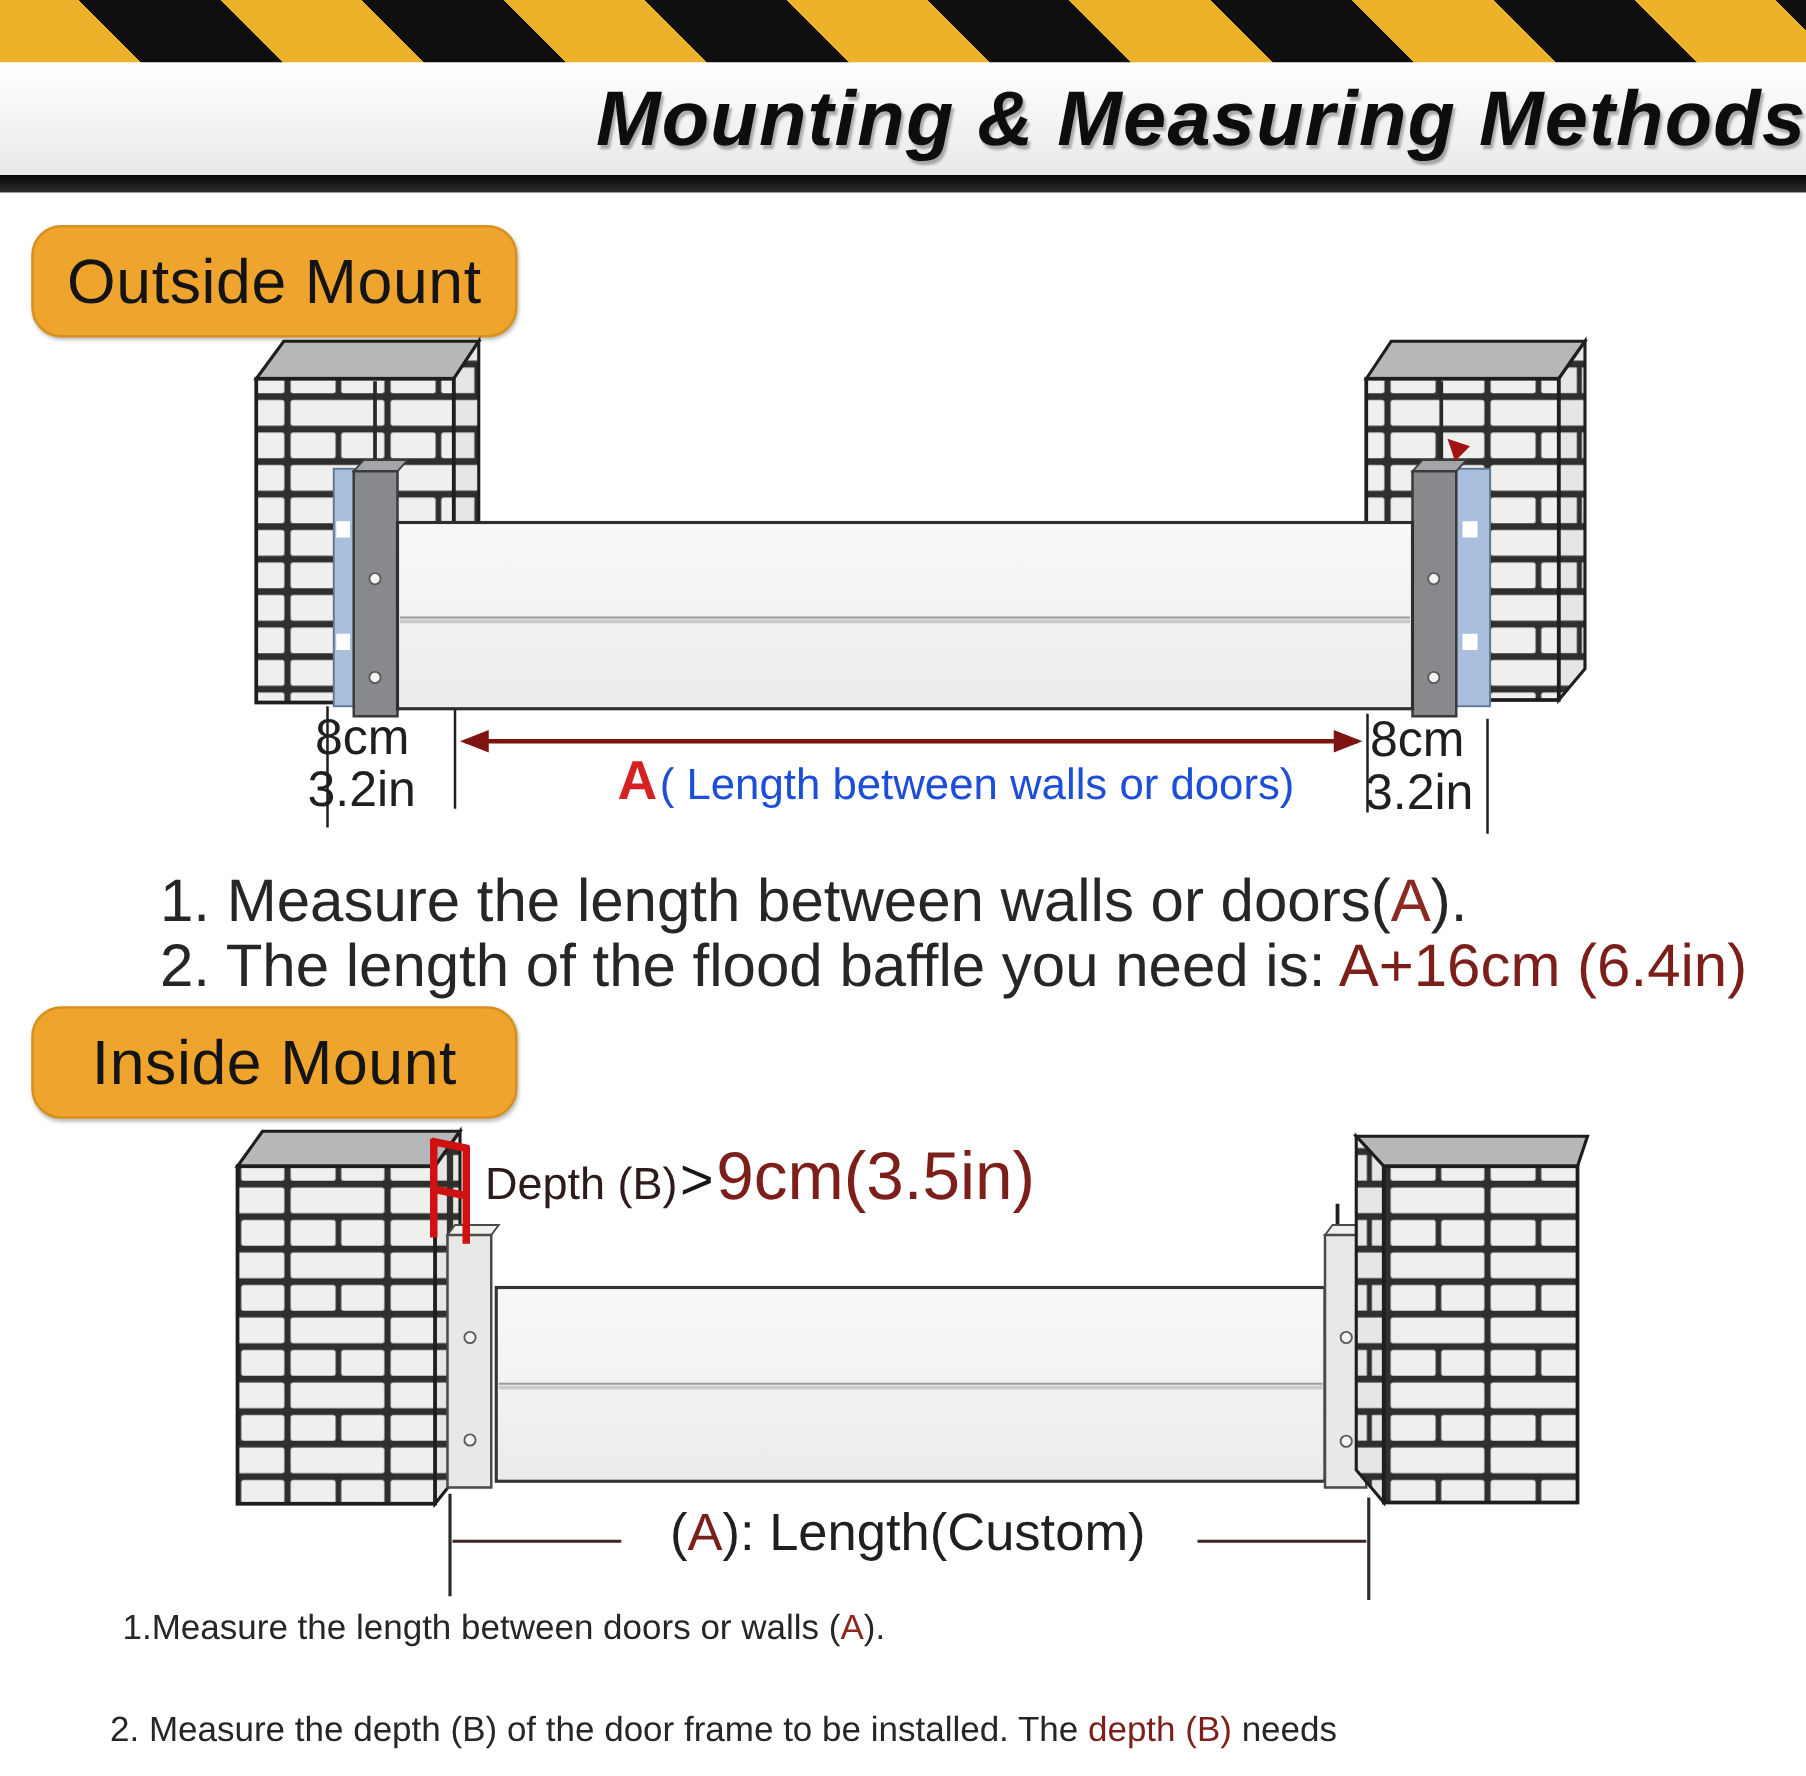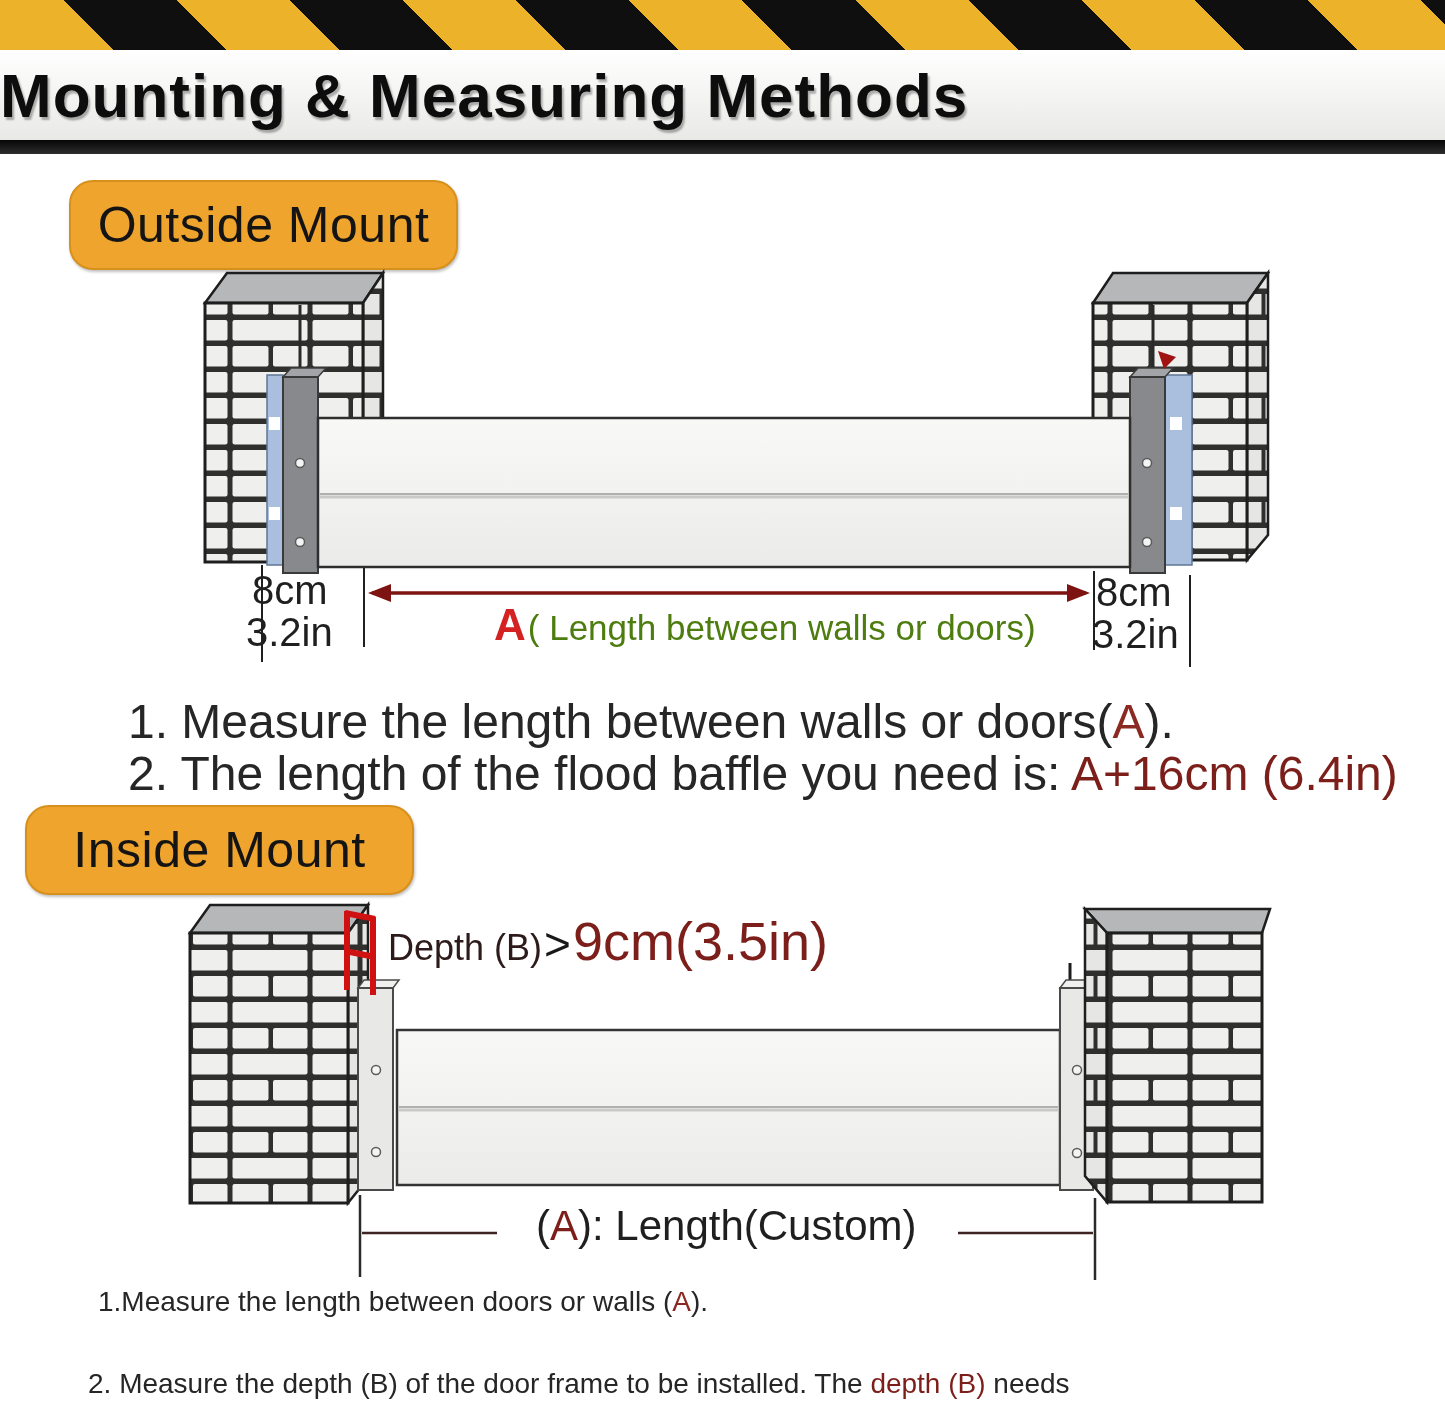--- a/index.html
+++ b/index.html
@@ -13,53 +13,53 @@
   .hazard-band {
     left:0; top:0; width:1445px; height:50px;
     background:repeating-linear-gradient(45deg,
       var(--hazard-yellow,#ecb22a) 0 80px,
       var(--hazard-black,#0f0f0f) 80px 160px);
     box-shadow:0 2px 3px rgba(0,0,0,.35);
   }
   .title-band {
     left:0; top:50px; width:1445px; height:90px;
     background:linear-gradient(#ffffff, #e9e9e7);
-    display:flex; align-items:center; justify-content:flex-start;
+    display:flex; align-items:center; justify-content:flex-end;font-style:italic;
   }
   .page-title {
     font-size:62px; font-weight:bold; color:#0d0d0d; letter-spacing:1px;
     text-shadow:2px 3px 2px rgba(0,0,0,.3);
     white-space:nowrap;
   }
   .divider-bar {
     left:0; top:140px; width:1445px; height:14px;
     background:linear-gradient(#060606,#2e2e2e);
   }
 
   
   .badge {
     width:385px; height:86px; border-radius:24px;
     background:var(--badge-bg,#efa42d);
     border:2px solid #d8901c;
     display:flex; align-items:center; justify-content:center;
     font-size:50px; color:#141414; letter-spacing:.5px;
     box-shadow:1px 2px 3px rgba(0,0,0,.25);
   }
-  .badge-outside { left:25px; top:180px;margin-left:44px; }
+  .badge-outside { left:25px; top:180px; }
   .badge-inside  { left:25px; top:805px;text-align:center; }
 
   
   svg.diagram { position:absolute; }
   .screw { fill:#f4f4f4; stroke:#5a5a5a; stroke-width:1.5; }
 
   
   .dim-num { font-size:40px; color:#1f1f1f; text-align:left; white-space:nowrap; }
   .dim-label { display:flex; align-items:baseline; white-space:nowrap; }
   .dim-label .big-a { font-size:44px; font-weight:bold; color:var(--accent-red,#d42222); margin-right:2px; }
-  .dim-label .rest { font-size:35px; color:#4d7c0f; }
+  .dim-label .rest { font-size:35px; color:#1d4ed8; }
 
   .depth-label { display:flex; align-items:baseline; white-space:nowrap; }
   .depth-label .pre { font-size:36px; color:#2d1a1a; }
   .depth-label .gt  { font-size:46px; color:#181818; margin:0 2px; }
   .depth-label .val { font-size:54px; color:var(--maroon-text,#7c1f1a); }
 
   .length-label { display:flex; align-items:baseline; white-space:nowrap; font-size:42px; color:#1f1f1f; }
   .length-label .mid-a { color:var(--maroon-text,#7c1f1a); }
 
   

